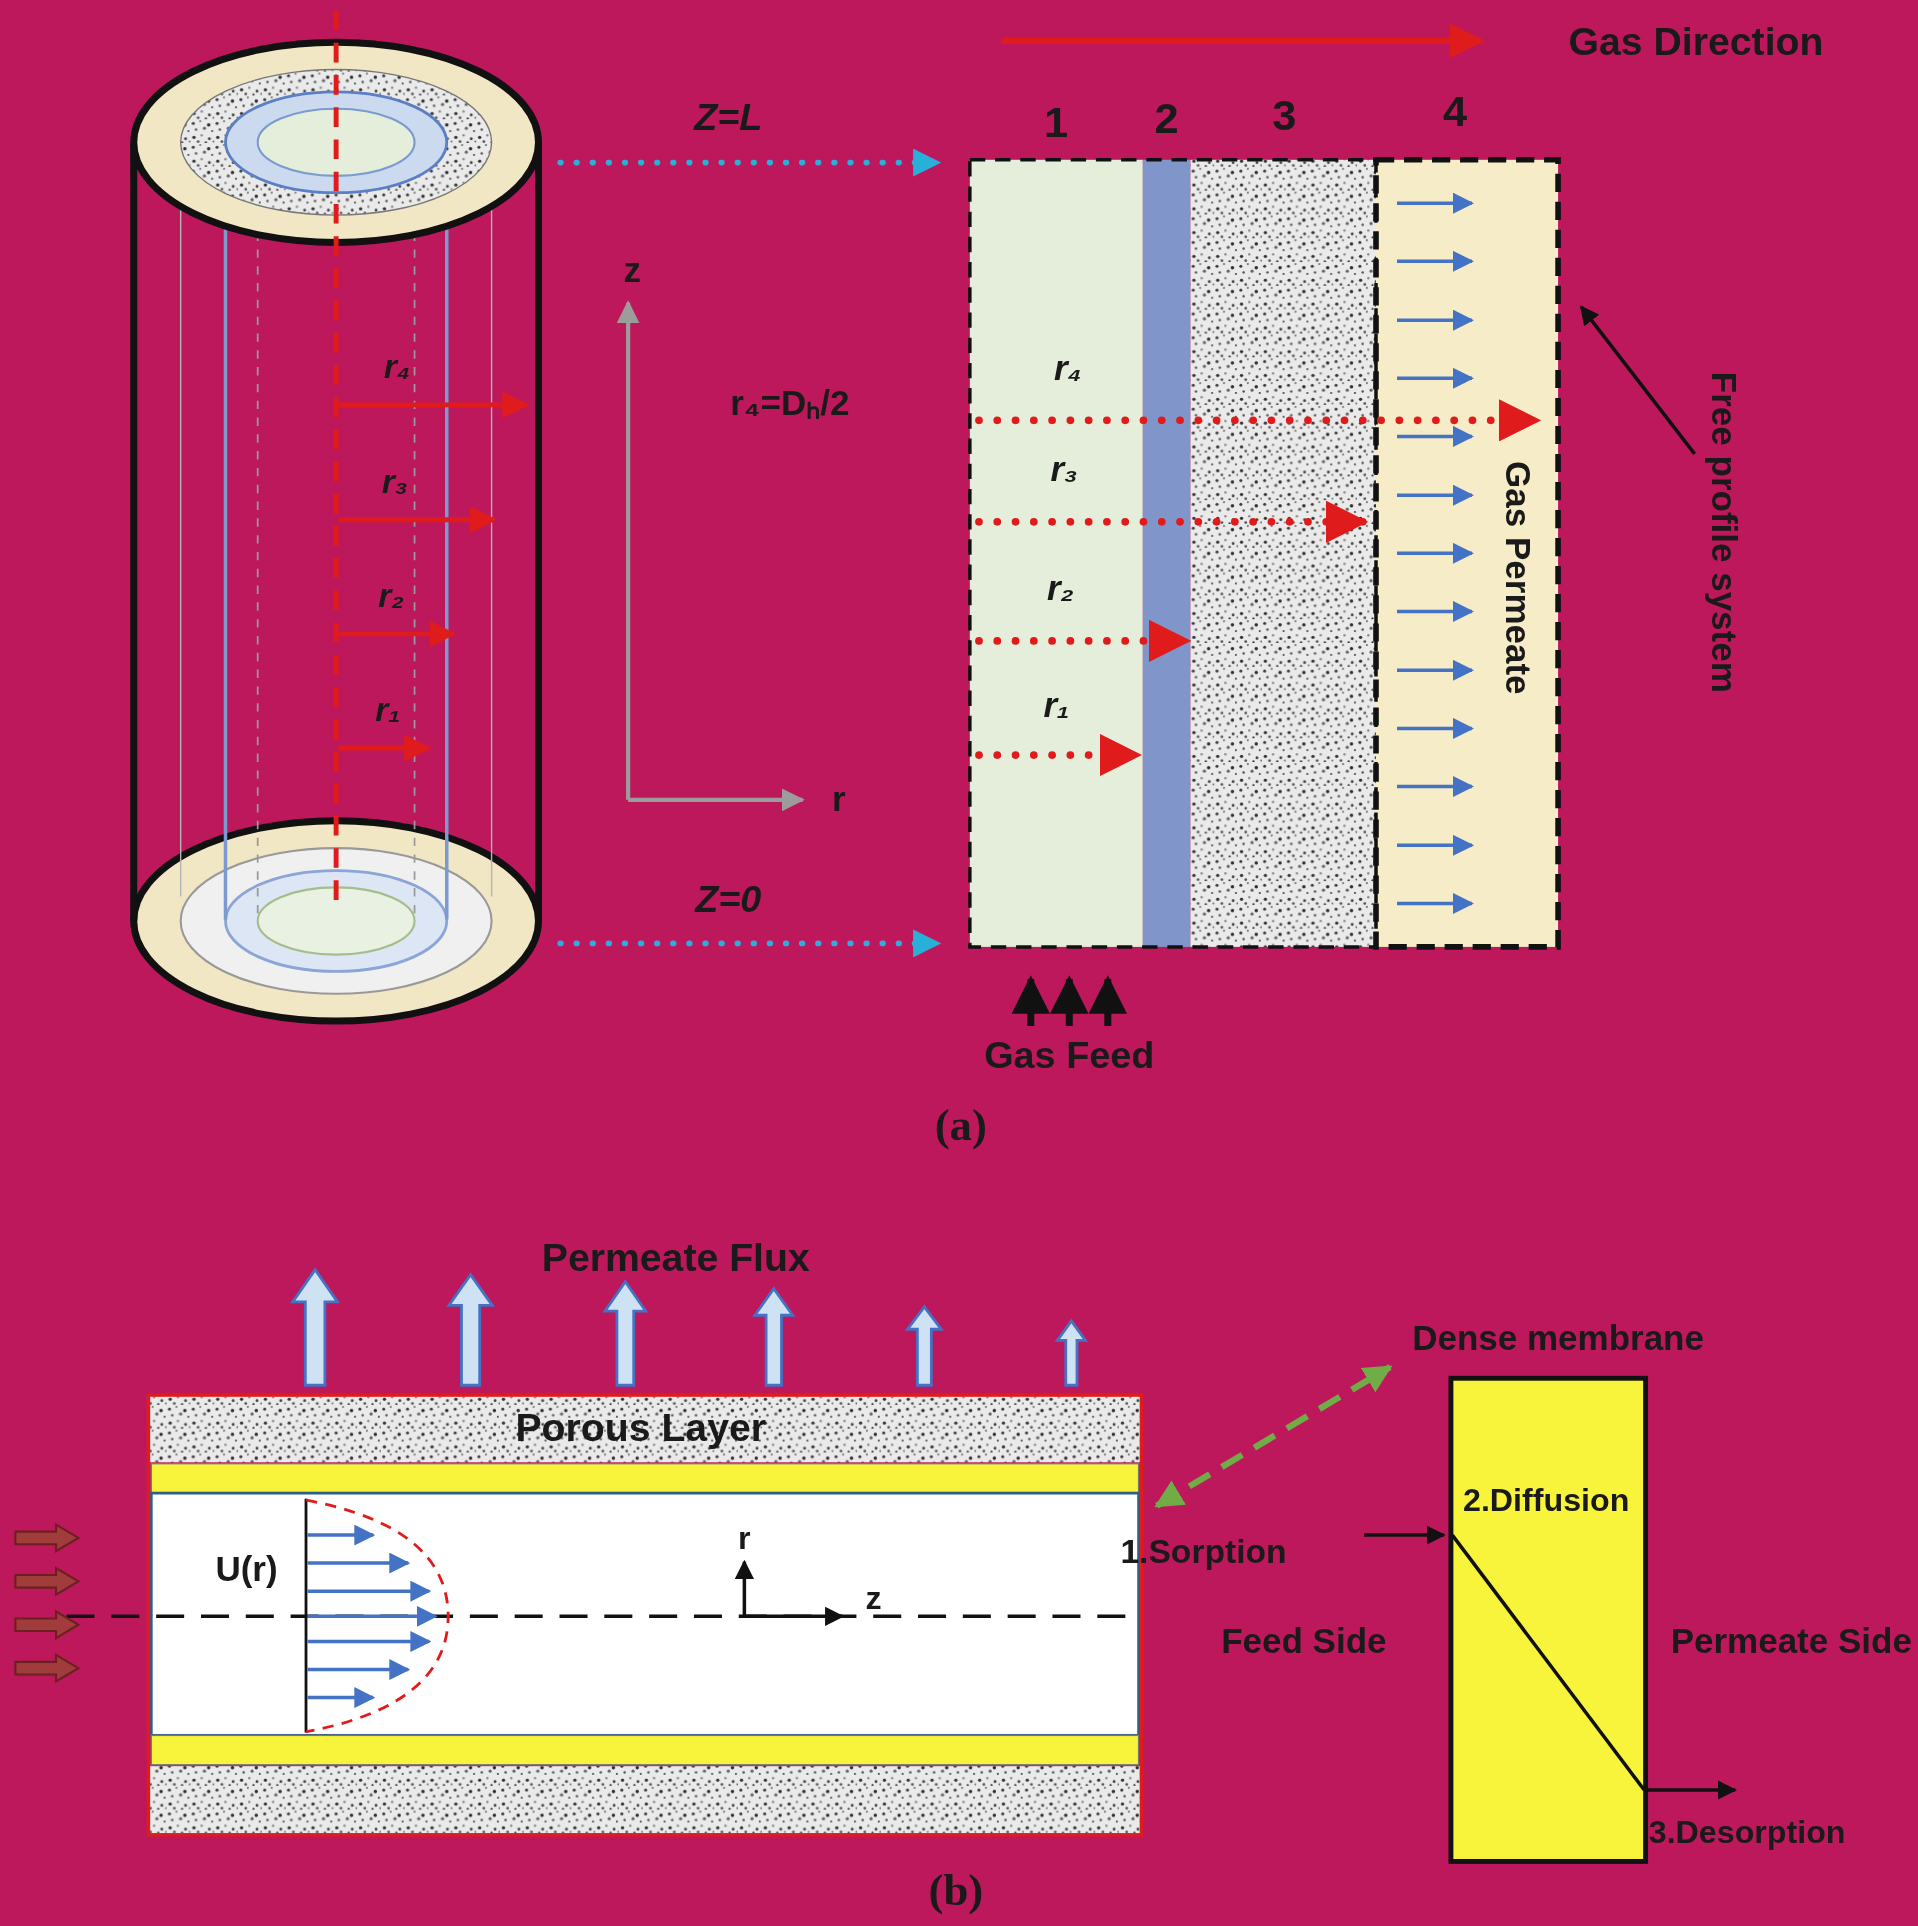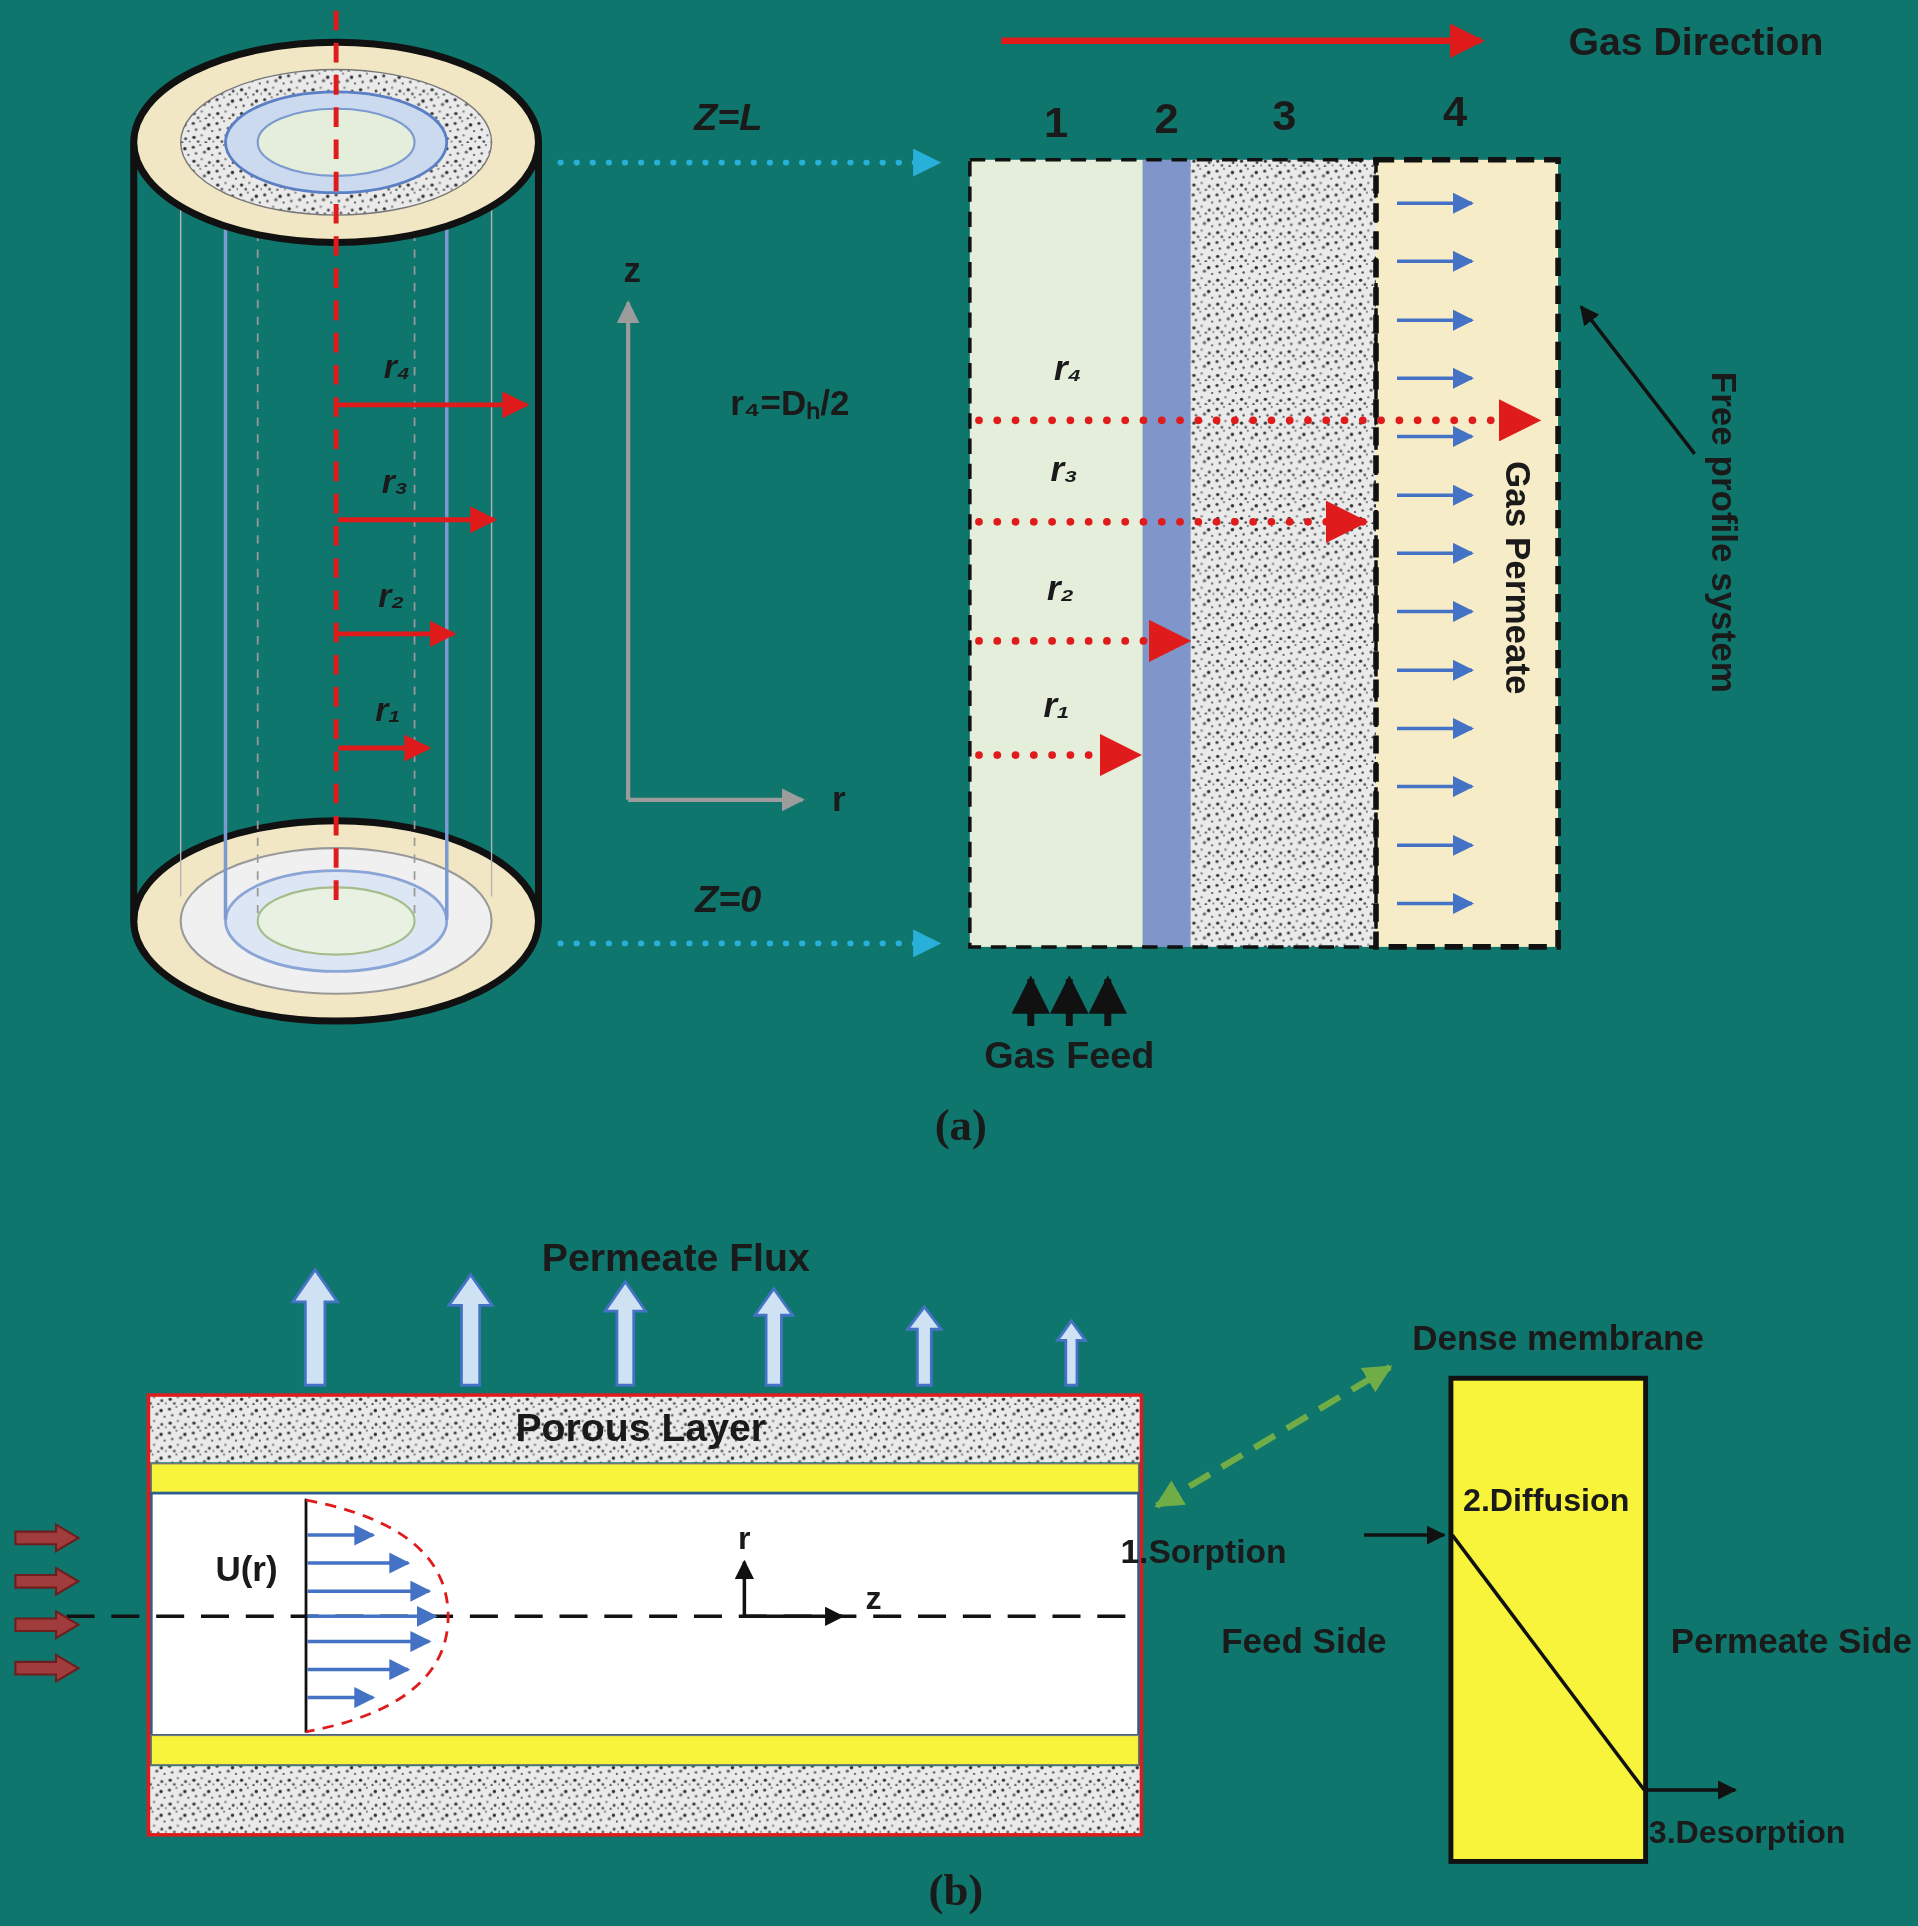--- a/index.html
+++ b/index.html
@@ -1,16 +1,16 @@
 <!DOCTYPE html>
 <html style="font-size:11.2px"><head>
 <meta charset="utf-8">
 <style>
   html,body{margin:0;padding:0;background:#ffffff;}
-  .wrap{width:1918px;height:1926px;position:relative;background:#0f766e;}
+  .wrap{width:1918px;height:1926px;position:relative;background:#be185d;}
   svg{display:block;}
   text{font-family:"Liberation Sans",sans-serif;fill:#1a1a1a;}
   .b{font-weight:bold;}
   .i{font-style:italic;}
   .serif{font-family:"Liberation Serif",serif;}
 </style>
 </head>
 <body>
 
 <div class="wrap">

